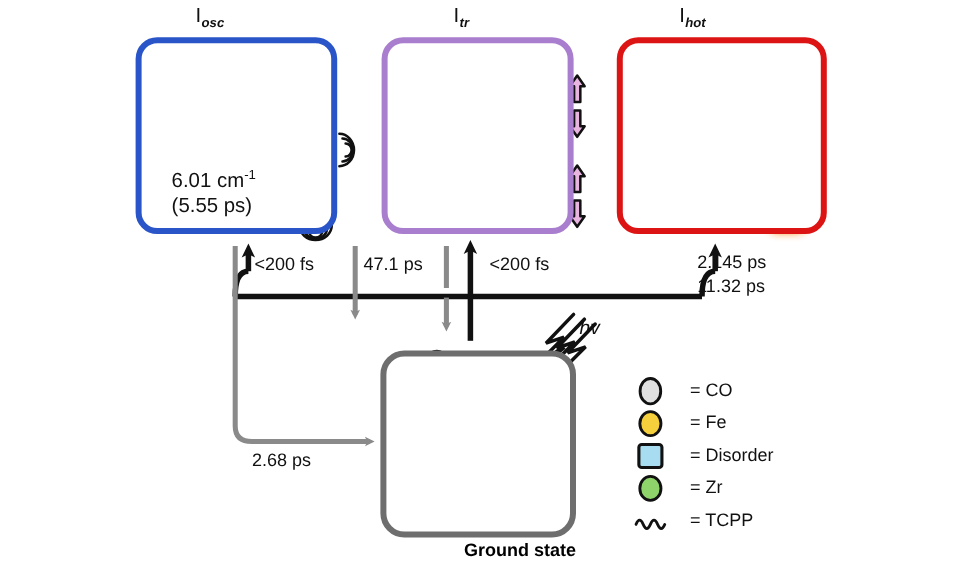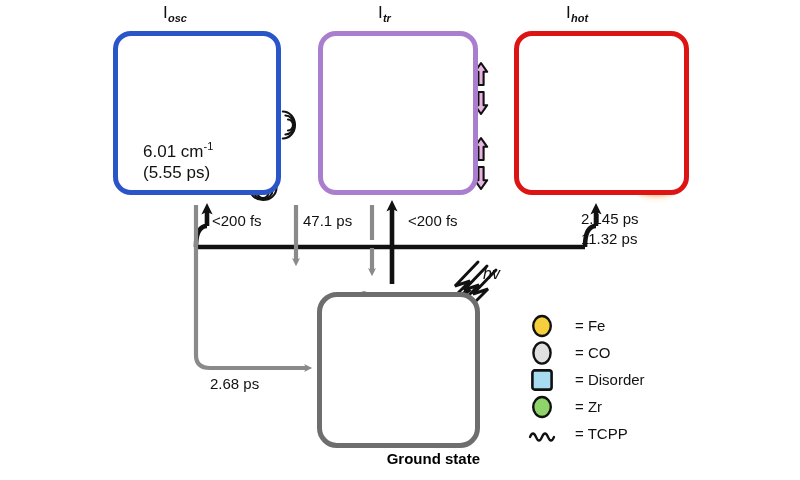--- a/index.html
+++ b/index.html
@@ -258,33 +258,33 @@
     <div>11.32 ps</div>
   </div>
   <div class="tlabel l-268">2.68 ps</div>
   <div class="tlabel l-hv">hv</div>
 
   <div class="legend">
 
     <div class="lrow">
       <span class="lswatch">
         <svg width="26" height="26" viewBox="0 0 26 26">
+          <ellipse cx="13" cy="13" rx="8.6" ry="10.6" fill="#e0e0e0" stroke="#111" stroke-width="2.4"></ellipse>
+        </svg>
+      </span>
+      <span class="ltext">= CO</span>
+    </div>
+
+    <div class="lrow">
+      <span class="lswatch">
+        <svg width="26" height="26" viewBox="0 0 26 26">
           <ellipse cx="13" cy="13" rx="8.8" ry="10" fill="#f6cf3c" stroke="#111" stroke-width="2.4"></ellipse>
         </svg>
       </span>
       <span class="ltext">= Fe</span>
-    </div>
-
-    <div class="lrow">
-      <span class="lswatch">
-        <svg width="26" height="26" viewBox="0 0 26 26">
-          <ellipse cx="13" cy="13" rx="8.6" ry="10.6" fill="#e0e0e0" stroke="#111" stroke-width="2.4"></ellipse>
-        </svg>
-      </span>
-      <span class="ltext">= CO</span>
     </div>
 
     <div class="lrow">
       <span class="lswatch">
         <svg width="26" height="26" viewBox="0 0 26 26">
           <rect x="3.4" y="3.4" width="19.2" height="19.2" rx="2.4" fill="#a8dcf0" stroke="#111" stroke-width="2.6"></rect>
         </svg>
       </span>
       <span class="ltext">= Disorder</span>
     </div>

